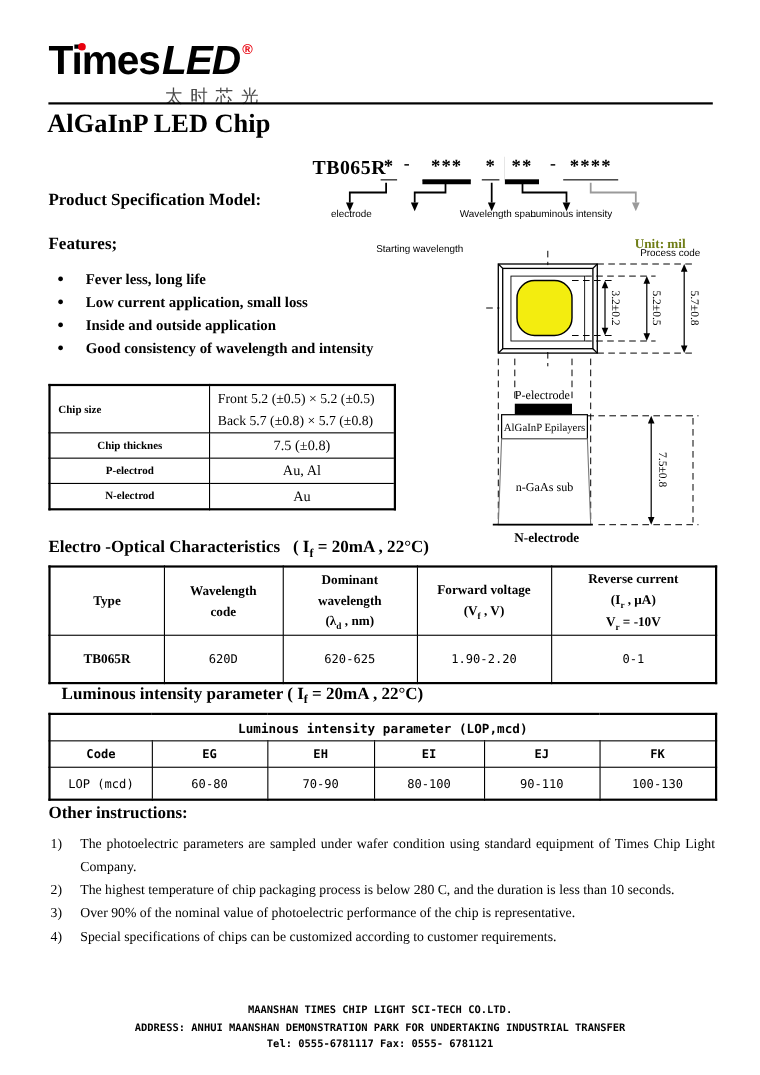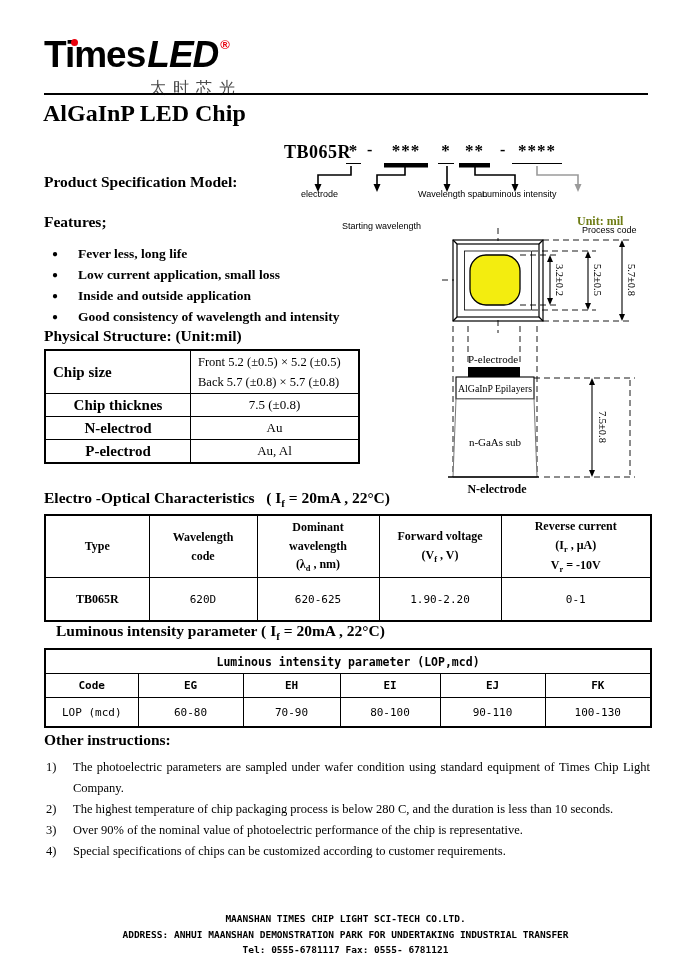--- a/index.html
+++ b/index.html
@@ -29,21 +29,21 @@
                font-size:9px;white-space:nowrap;}
   
   .sec-h{position:absolute;font-size:15.5px;font-weight:bold;white-space:nowrap;}
   .features-list{position:absolute;left:52px;top:243px;}
   .feat{display:flex;align-items:center;height:21px;font-size:13.5px;font-weight:bold;}
   .feat .blt{width:26px;font-size:10px;}
   
   table{border-collapse:collapse;}
   .phys{position:absolute;left:44px;top:349px;width:316px;border:2px solid #000;}
   .phys td{border:1px solid #000;padding:1px 7px;vertical-align:middle;}
-  .phys .lbl{font-weight:bold;font-size:15px;width:130px;}
+  .phys .lbl{font-weight:bold;font-size:10px;width:130px;}
   .phys .val{font-size:13px;}
   .phys .two{line-height:1.6;font-size:12.5px;}
   .phys tr.sm td{height:20px;text-align:center;}
   
   .eo{position:absolute;left:44px;top:514px;width:606px;border:2px solid #000;table-layout:fixed;}
   .eo th{border:1px solid #000;font-weight:bold;font-size:12px;line-height:1.55;height:56px;vertical-align:middle;}
   .eo td{border:1px solid #000;text-align:center;height:40px;vertical-align:middle;
          font-family:"DejaVu Sans Mono",monospace;font-size:11px;}
   .eo td.bold-serif{font-family:"Liberation Serif",serif;font-weight:bold;font-size:12px;}
   sub{font-size:70%;}
@@ -125,41 +125,40 @@
     <div class="feat">
         <span class="blt">●</span>
         <span>Inside and outside application</span>
       </div>
     <div class="feat">
         <span class="blt">●</span>
         <span>Good consistency of wavelength and intensity</span>
       </div>
   </div>
 
-  <div class="sec-h" style="left:44px;top:327px;">Physical Structure: (Unit:mil)</div>
   <table class="phys">
     <tbody>
         <tr>
       <td class="lbl">Chip size</td>
       <td class="val two">
         <div>Front 5.2 (±0.5)  ×  5.2 (±0.5)</div>
         <div>Back 5.7 (±0.8)  ×  5.7 (±0.8)</div>
       </td>
     </tr>
     <tr class="sm">
           <td class="lbl">Chip thicknes</td>
           <td class="val">7.5 (±0.8)</td>
         </tr>
     <tr class="sm">
+          <td class="lbl">P-electrod</td>
+          <td class="val">Au,  Al</td>
+        </tr>
+    <tr class="sm">
           <td class="lbl">N-electrod</td>
           <td class="val">Au</td>
-        </tr>
-    <tr class="sm">
-          <td class="lbl">P-electrod</td>
-          <td class="val">Au,  Al</td>
         </tr>
   </tbody>
     </table>
 
   <svg class="diagram" width="215" height="295" viewBox="0 0 215 295">
     <text x="137" y="17" class="dg-text" font-size="12" font-weight="bold" fill="#6f7d16">Unit: mil</text>
 
     <g fill="none" stroke="#000" stroke-width="1.2">
       <rect x="13" y="32" width="90" height="81"></rect>
       <rect x="17" y="36" width="82" height="73"></rect>

